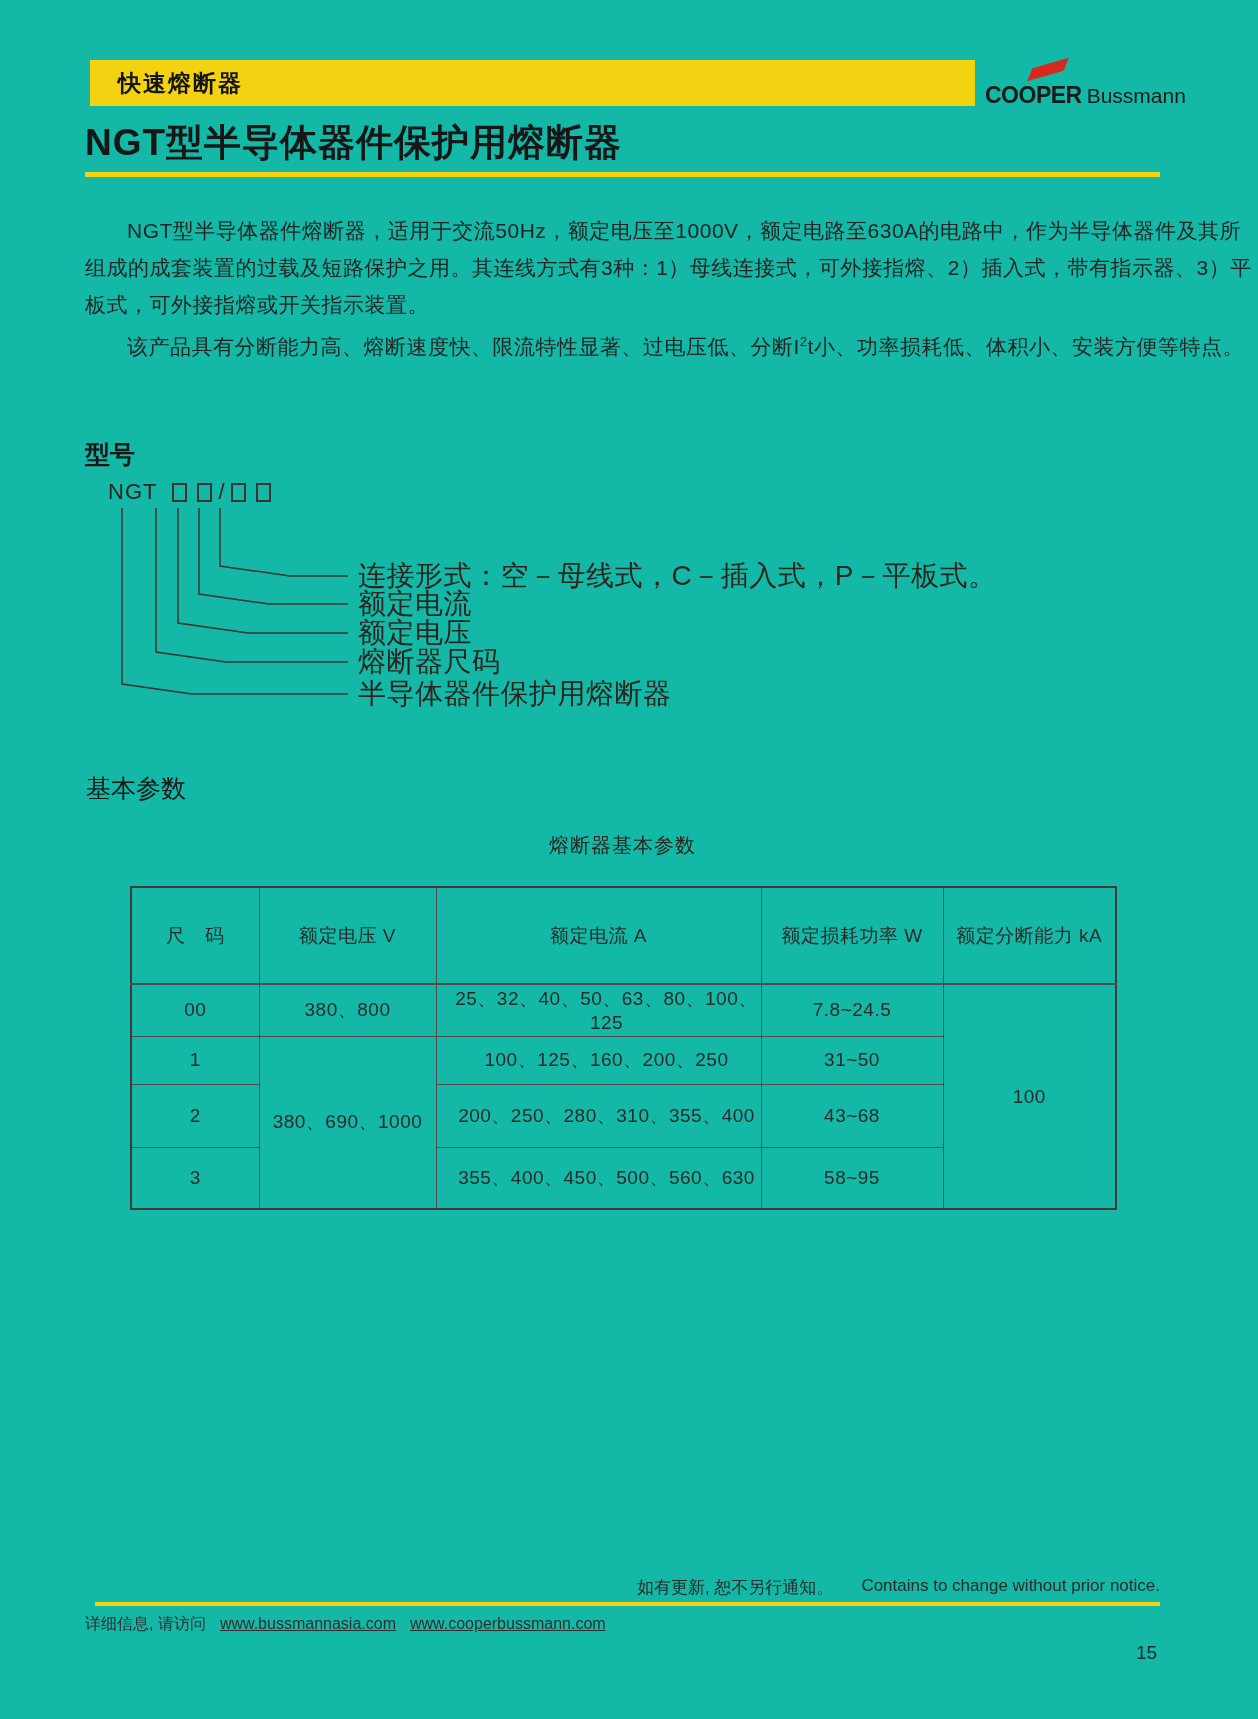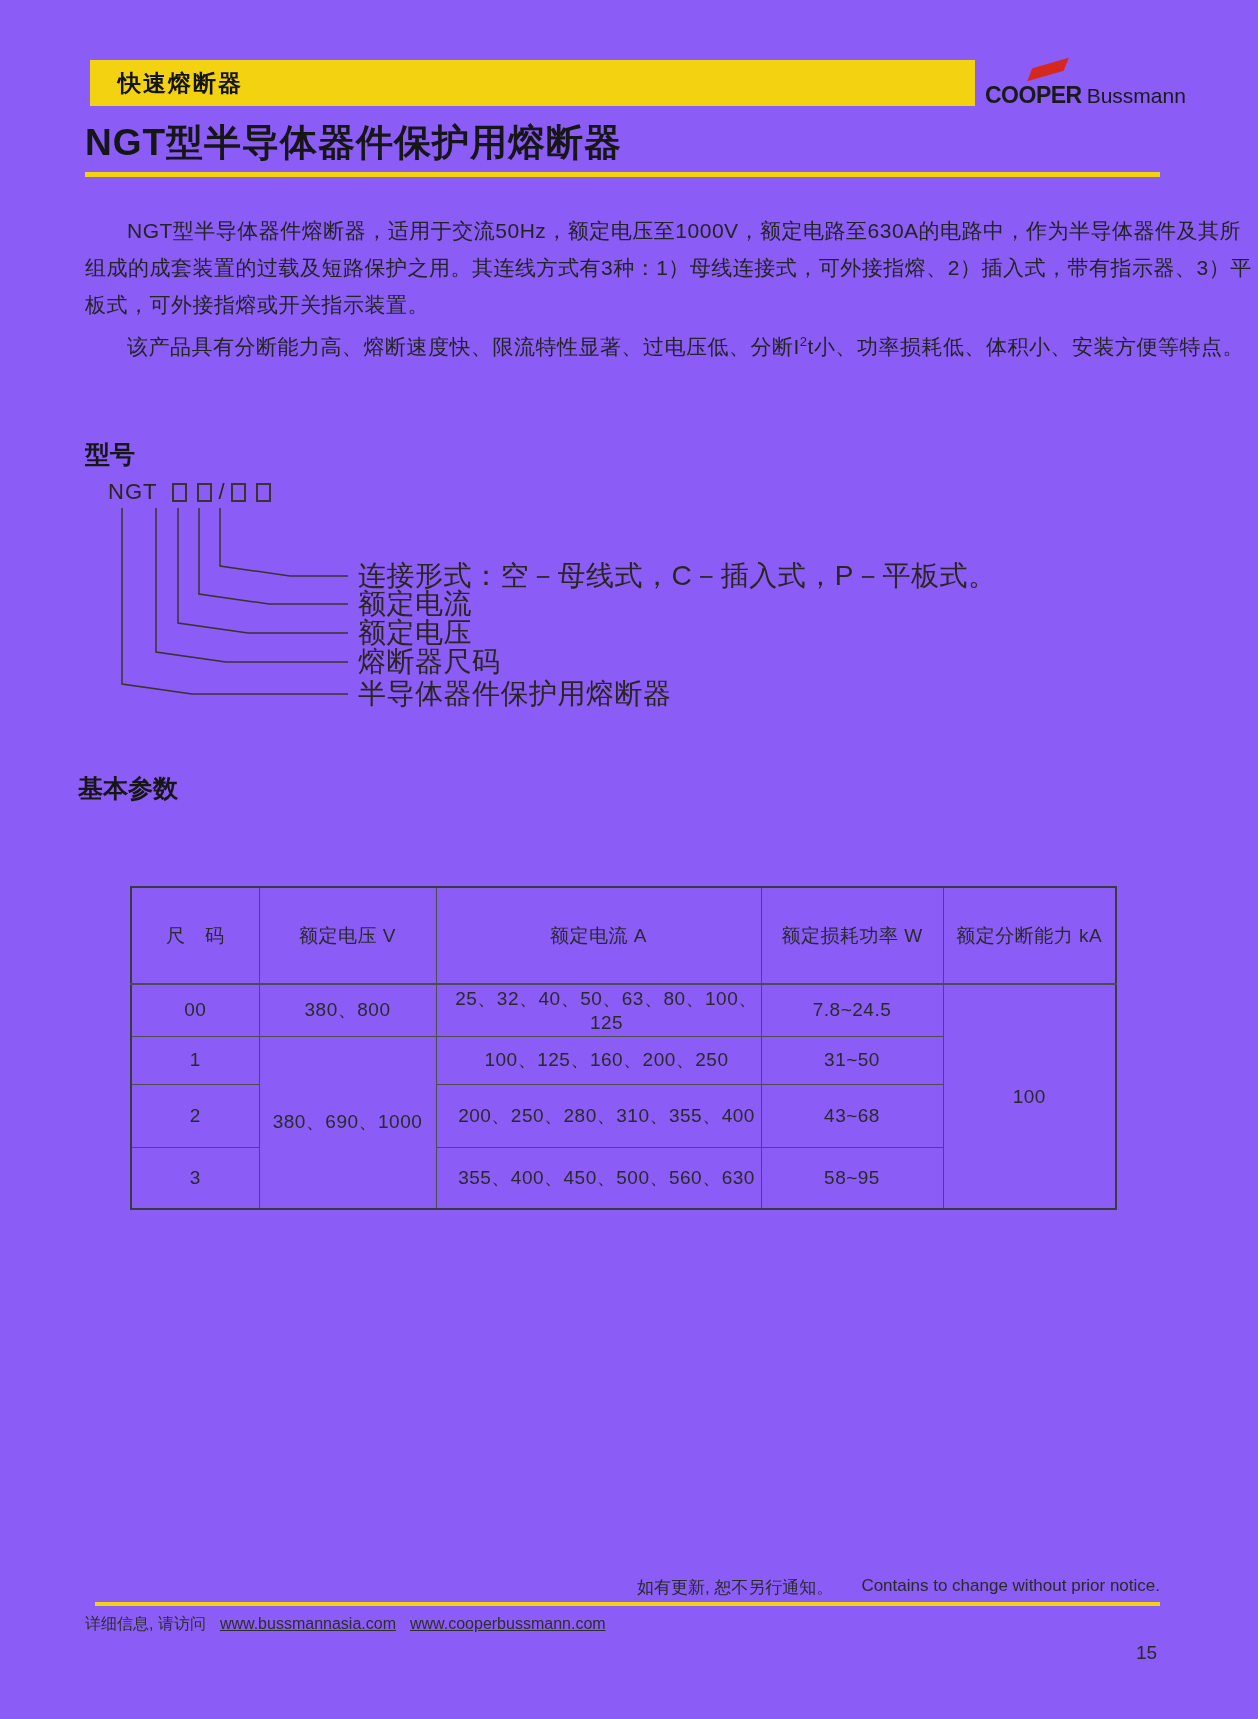--- a/index.html
+++ b/index.html
@@ -1,19 +1,19 @@
 <!DOCTYPE html>
 <html><head>
 <meta charset="utf-8">
 <style>
   * { margin:0; padding:0; box-sizing:border-box; }
   html,body { background:#e8e8e6; }
   .page {
     position:relative; width:1258px; height:1719px; margin:0 auto;
-    background:#8b5cf6; overflow:hidden; color:#1f1f1f;
+    background:#14b8a6; overflow:hidden; color:#1f1f1f;
     font-family:"Liberation Sans","DejaVu Sans",sans-serif;
   }
   
   .banner { position:absolute; left:90px; top:60px; width:885px; height:46px;
     background:#F3D311; display:flex; align-items:center; }
   .banner-label { padding-left:28px; font-size:23px; font-weight:bold; color:#141414; letter-spacing:2px; }
   .logo { position:absolute; left:985px; top:58px; width:200px; height:50px; }
   .logo-flag { position:absolute; left:44px; top:6px; width:38px; height:11px;
     background:#D6281E; transform:rotate(-16deg) skewX(-38deg); }
   .logo-text { position:absolute; left:0; top:24px; white-space:nowrap; }
@@ -31,21 +31,21 @@
   sup { font-size:13px; }
   
   .model-heading { position:absolute; left:85px; top:438px; font-size:25px; font-weight:bold; color:#161616; }
   .model-line { position:absolute; left:108px; top:478px; height:28px; display:flex; align-items:center; font-size:22px; color:#2b2520; }
   .model-prefix { letter-spacing:1px; margin-right:10px; }
   .model-box { display:inline-block; width:15px; height:19px; border:2px solid #3a332e; margin:0 5px; }
   .model-sep { margin:0 1px; }
   .connector-svg { position:absolute; left:100px; top:505px; }
   .model-label { position:absolute; left:358px; font-size:28px; line-height:26px; color:#2b2520; white-space:nowrap; letter-spacing:0.5px; }
   
-  .params-heading { position:absolute; left:78px; top:772px; font-size:25px; font-weight:bold; color:#161616; }
+  .params-heading { position:absolute; left:86px; top:772px; font-size:25px; font-weight:normal; color:#161616; }
   .table-caption { position:absolute; left:130px; top:832px; width:985px; text-align:center;
     font-size:20px; color:#2b2520; letter-spacing:1px; }
   table.params { position:absolute; left:130px; top:886px; width:985px;
     border-collapse:collapse; table-layout:fixed; font-size:19px; color:#2a2a2a; }
   table.params th, table.params td { border:1px solid #4d4d4d; text-align:center; font-weight:normal; letter-spacing:0.5px; }
   table.params { border:2px solid #3b3b3b; }
   table.params th { height:97px; border-bottom-width:2px; }
   td.cell-current { text-align:left; padding-left:16px; }
   
   .note { position:absolute; left:82px; top:1220px; font-size:20px; color:#242424; letter-spacing:1px; }
@@ -104,20 +104,21 @@
     </g>
   </svg>
 
   <div class="model-label" style="top:563px">连接形式：空－母线式，C－插入式，P－平板式。</div>
   <div class="model-label" style="top:591px">额定电流</div>
   <div class="model-label" style="top:620px">额定电压</div>
   <div class="model-label" style="top:649px">熔断器尺码</div>
   <div class="model-label" style="top:681px">半导体器件保护用熔断器</div>
 
   <div class="params-heading">基本参数</div>
+  <div class="table-caption">熔断器基本参数</div>
 
   <table class="params">
     <colgroup>
       <col style="width:128px">
         <col style="width:177px">
         <col style="width:325px">
         <col style="width:182px">
         <col style="width:173px">
     </colgroup>
     <tbody>

